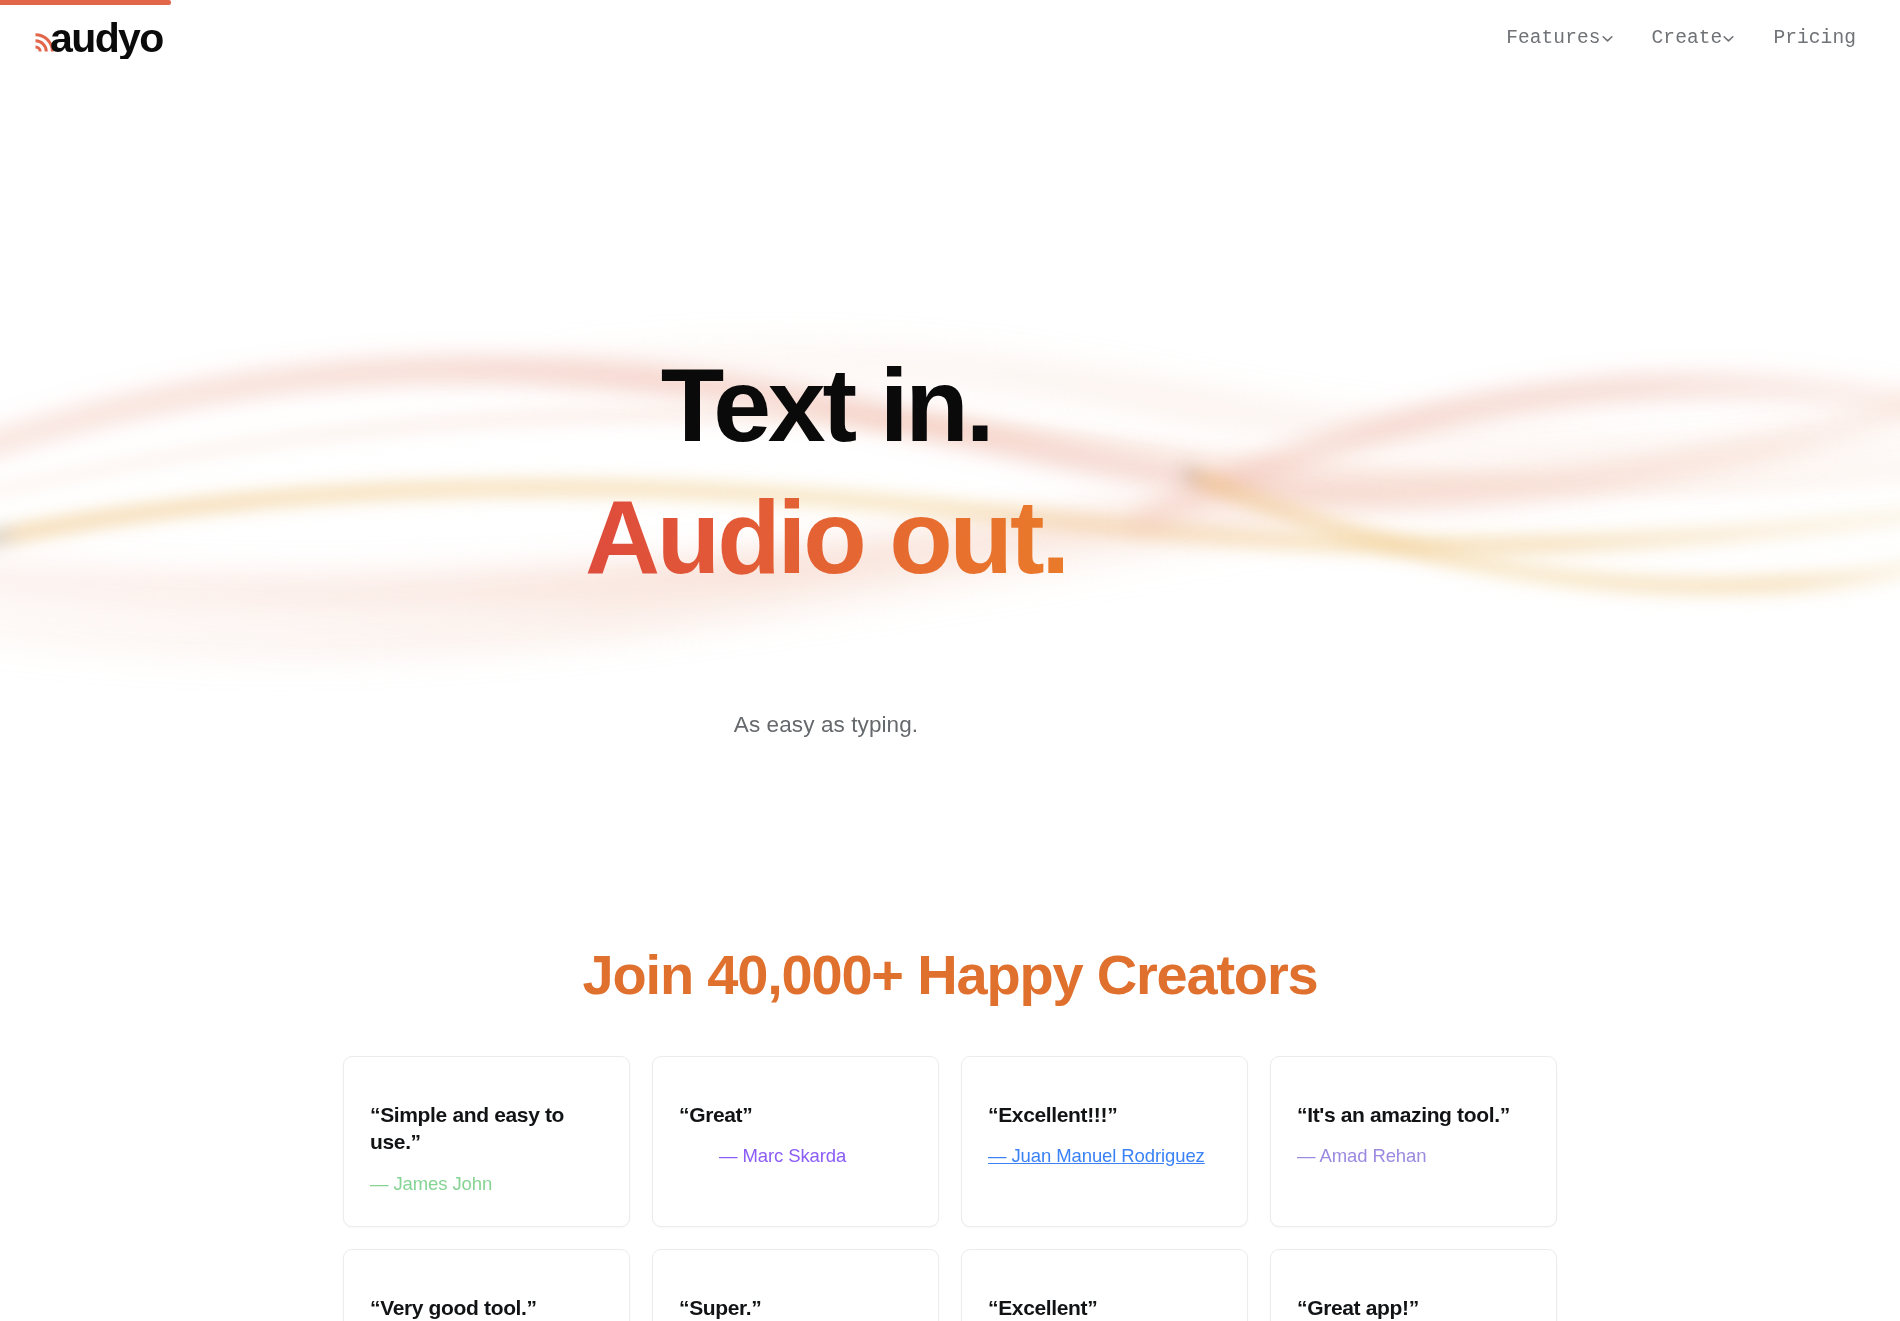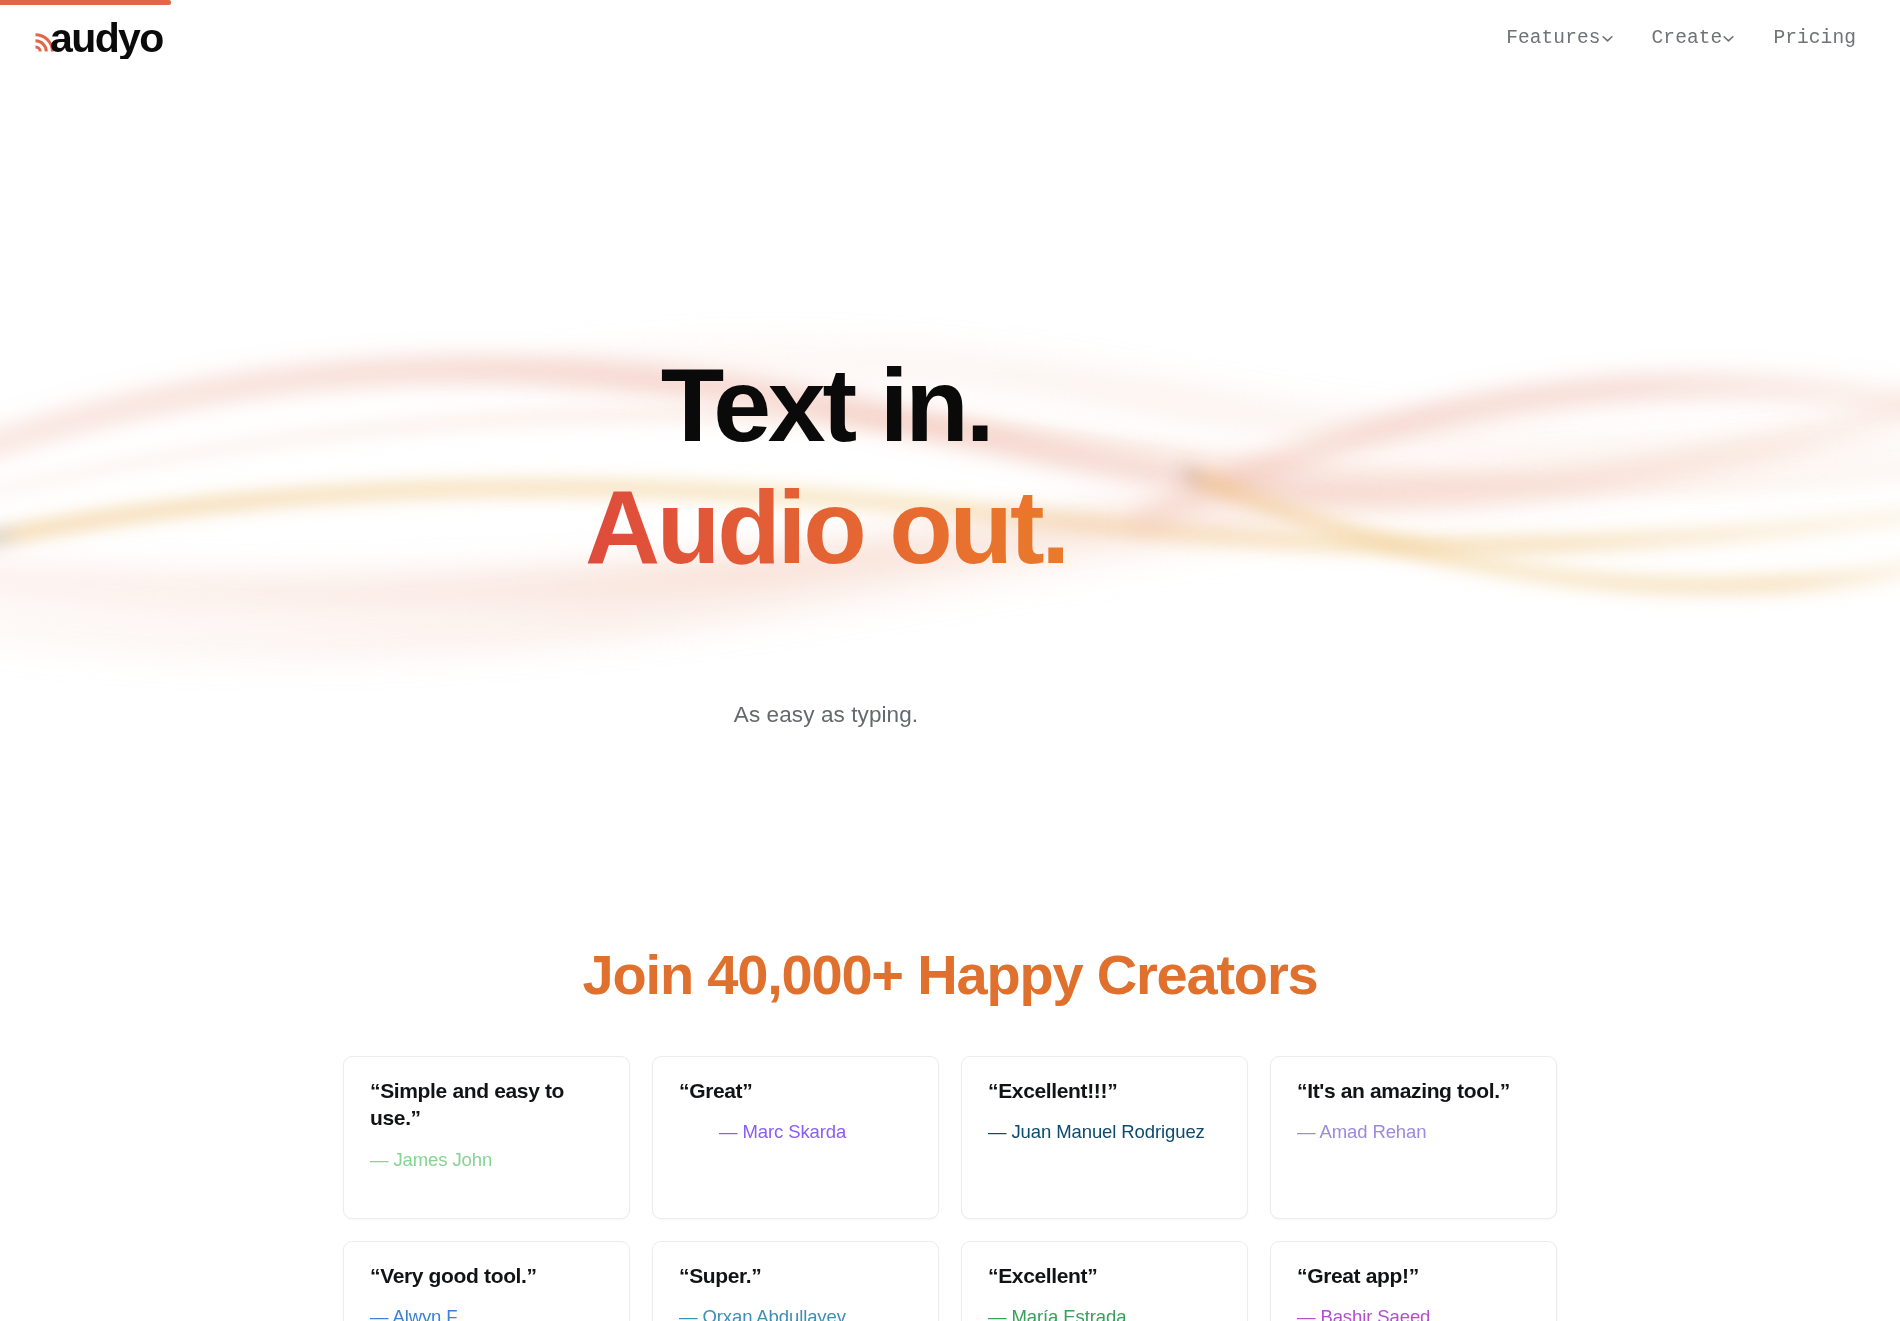--- a/index.html
+++ b/index.html
@@ -42,42 +42,42 @@
   .hero-inner {
     position:absolute; top:0; left:0; width:1652px; height:880px;
     display:flex; flex-direction:column; align-items:center;
     padding-top:355px;
   }
   .headline {
     font-size:104px; line-height:0.98; font-weight:800; letter-spacing:-3.2px;
     text-align:center; color:#0a0a0a; position:relative; z-index:5;
   }
   .headline-l2 {
-    display:block; margin-top:20px;
+    display:block; margin-top:30px;
     background:linear-gradient(93deg,#de4b3c 0%,#e2593a 32%,#e86f2d 72%,#ea7b2a 100%);
     -webkit-background-clip:text; background-clip:text; color:transparent;
     -webkit-text-fill-color:transparent;
   }
   .subhead {
     margin-top:93px; font-size:22.5px; line-height:1.28; color:#65686c;
     text-align:center; font-weight:400; letter-spacing:.1px; position:relative; z-index:5;
   }
 
   
   .proof { position:absolute; top:880px; left:0; width:1900px; }
   .proof-title {
     text-align:center; font-size:56px; font-weight:700; letter-spacing:-1.2px;
     color:#e0702e; line-height:1.1; margin-top:64px;
   }
 
   .cards-wrap { width:1214px; margin:50px auto 0; }
   .cards-grid { display:grid; grid-template-columns:repeat(4,1fr); gap:22px 22px; }
   .t-card {
     background:#fff; border:1px solid #ececec; border-radius:9px;
-    padding:20px 26px 30px; min-height:163px;
+    padding:44px 26px 30px; min-height:163px;
     box-shadow:0 1px 2px rgba(16,20,28,.035);
   }
   .t-quote {
     font-size:21px; font-weight:700; color:#111315; line-height:1.32;
     letter-spacing:-.35px; margin-bottom:16px;
   }
   .t-author { font-size:18.5px; font-weight:400; line-height:1.28; letter-spacing:-.1px; }
 </style>
 </head>
 <body>
@@ -209,21 +209,21 @@
           <div class="t-card">
             <div class="t-quote">“Simple and easy to use.”</div>
             <div class="t-author" style="color: rgb(134, 212, 148);">— James John</div>
           </div>
           <div class="t-card">
             <div class="t-quote">“Great”</div>
             <div class="t-author" style="color: #8b5cf6; margin-left: 40px;">— Marc Skarda</div>
           </div>
           <div class="t-card">
             <div class="t-quote">“Excellent!!!”</div>
-            <div class="t-author" style="color: #0c4a6e;">— Juan Manuel Rodriguez</div>
+            <div class="t-author" style="color: #3b82f6; text-decoration: underline;">— Juan Manuel Rodriguez</div>
           </div>
           <div class="t-card">
             <div class="t-quote">“It's an amazing tool.”</div>
             <div class="t-author" style="color: rgb(155, 138, 224);">— Amad Rehan</div>
           </div>
           <div class="t-card">
             <div class="t-quote">“Very good tool.”</div>
             <div class="t-author" style="color: rgb(59, 130, 214);">— Alwyn F</div>
           </div>
           <div class="t-card">

